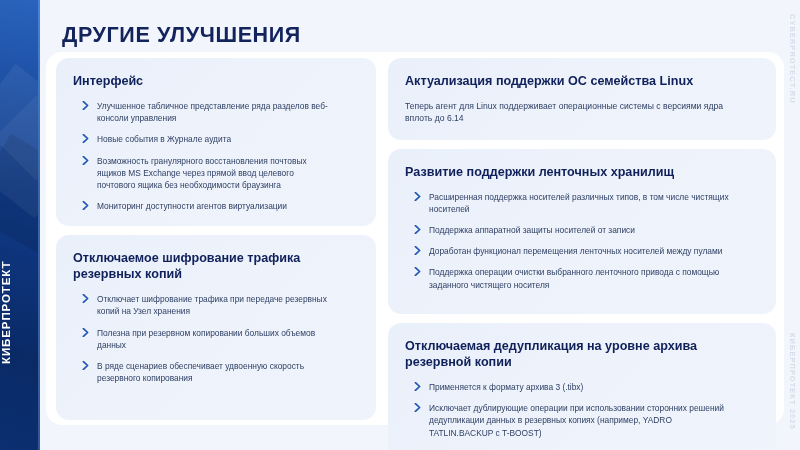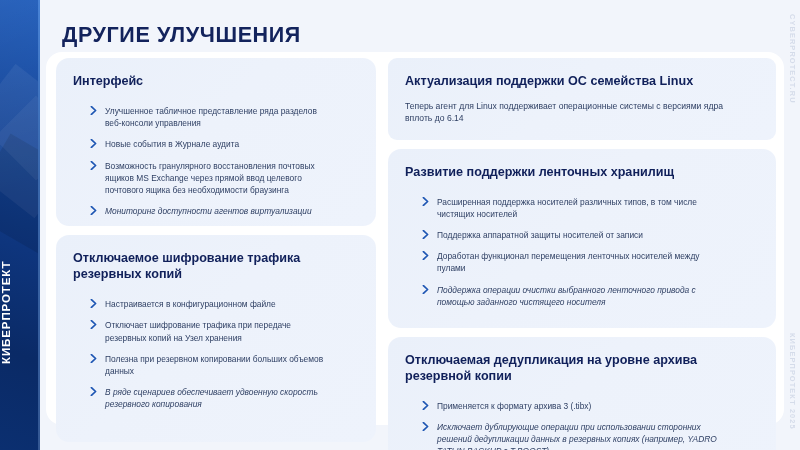--- a/index.html
+++ b/index.html
@@ -139,47 +139,47 @@
   .card-lead {
     color: #2e3f63;
     font-size: 8.6px;
     line-height: 1.42;
     margin: 0;
   }
 
   
   .bullets {
     list-style: none;
-    margin: 16px;
+    margin: 8px;
     padding: 0;
   }
   .bullet {
     position: relative;
     padding-left: 16px;
     margin-bottom: 9px;
     color: #2e3f63;
     font-size: 8.4px;
     line-height: 1.45;
   }
-  .bullet:last-child { margin-bottom: 0; font-style: italic; }
+  .bullet:last-child { margin-bottom: 0; }
   .chev {
     position: absolute;
     left: 1px;
     top: 1px;
     width: 8px;
     height: 9px;
     display: block;
     color: #1e56b3;
   }
   .chev svg { display: block; }
 
   
   .card-interface    { height: 168px; }
   .card-encryption   { flex: 1; }
-  .card-linux        { height: 94px; border-radius: 9px; }
+  .card-linux        { height: 94px; }
   .card-tape         { height: 179px; }
   .card-dedup        { flex: 1; }
 
   
   .wm {
     position: absolute;
     right: 3px;
     color: #d5dcea;
     font-size: 7.4px;
     font-weight: 700;
@@ -252,28 +252,20 @@
 
       <div class="card card-encryption">
         <div class="card-title">Отключаемое шифрование трафика резервных копий</div>
         <ul class="bullets">
           <li class="bullet">
             <span class="chev">
                 <svg width="8" height="9" viewBox="0 0 8 9">
                   <path d="M1.4 0.6 L5.6 4.5 L1.4 8.4" fill="none" stroke="#1e56b3" stroke-width="1.7" stroke-linecap="round" stroke-linejoin="round"></path>
                 </svg>
               </span>
-            <span>Настраивается в конфигурационном файле</span>
-          </li>
-          <li class="bullet">
-            <span class="chev">
-                <svg width="8" height="9" viewBox="0 0 8 9">
-                  <path d="M1.4 0.6 L5.6 4.5 L1.4 8.4" fill="none" stroke="#1e56b3" stroke-width="1.7" stroke-linecap="round" stroke-linejoin="round"></path>
-                </svg>
-              </span>
             <span>Отключает шифрование трафика при передаче резервных копий на Узел хранения</span>
           </li>
           <li class="bullet">
             <span class="chev">
                 <svg width="8" height="9" viewBox="0 0 8 9">
                   <path d="M1.4 0.6 L5.6 4.5 L1.4 8.4" fill="none" stroke="#1e56b3" stroke-width="1.7" stroke-linecap="round" stroke-linejoin="round"></path>
                 </svg>
               </span>
             <span>Полезна при резервном копировании больших объемов данных</span>
           </li>

